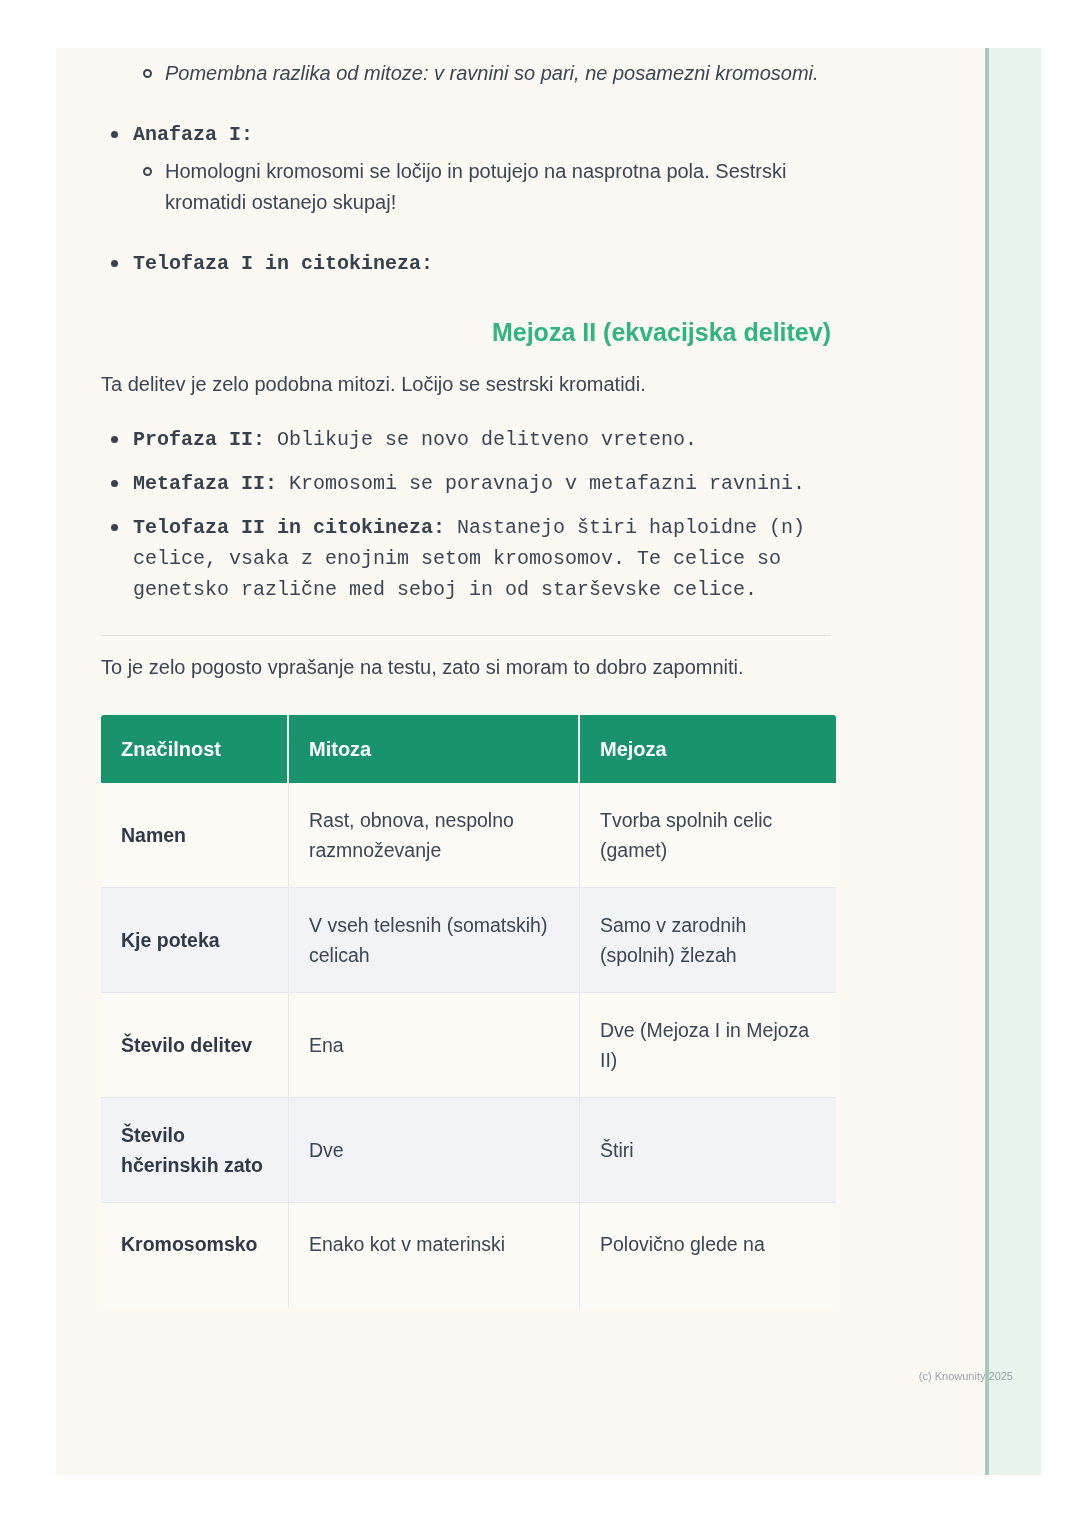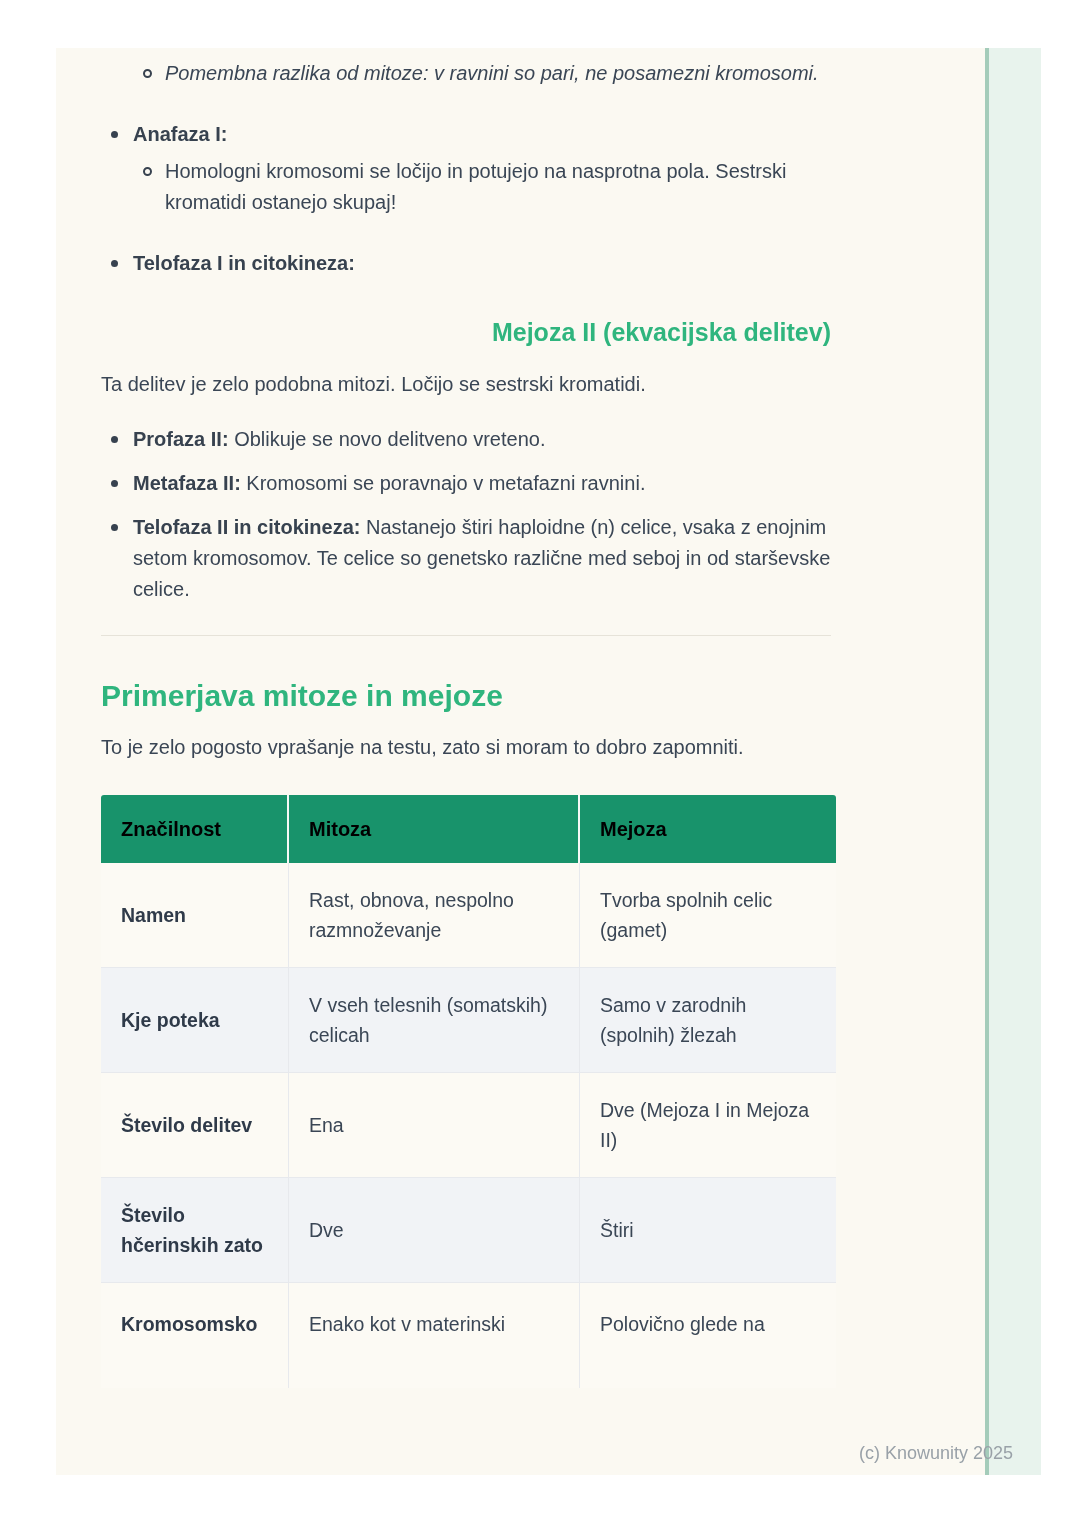--- a/index.html
+++ b/index.html
@@ -17,21 +17,21 @@
     position:absolute;top:0;right:0;width:52px;height:100%;
     background:#e8f3ed;border-left:4px solid #a4ccba;
   }
   .content{
     position:relative;margin-left:45px;padding-top:10px;width:730px;
     font-size:20px;line-height:31px;
   }
   b,.b{font-weight:700;color:#37424f;}
   
   .li{position:relative;}
-  .li-main{padding-left:32px;margin-top:30px;}
+  .li-main{padding-left:32px;margin-top:30px;font-family:Liberation Mono, monospace;}
   .li-main::before{
     content:"";position:absolute;left:10px;top:12px;width:7px;height:7px;
     border-radius:50%;background:#37424f;
   }
   .li-sub{padding-left:64px;margin-top:6px;}
   .li-sub::before{
     content:"";position:absolute;left:42px;top:11px;width:9px;height:9px;
     border-radius:50%;border:2px solid #37424f;background:transparent;box-sizing:border-box;
   }
   .li-sub.first{margin-top:0;}
@@ -51,36 +51,36 @@
   .bullets2 .li-main.first2{margin-top:24px;}
   .divider{
     margin-top:30px;border:none;border-top:1px solid #e6e3d9;width:730px;height:0;
   }
   
   .cmp-table{
     display:grid;grid-template-columns:188px 291px 256px;
     width:735px;margin-top:32px;border-radius:3px 3px 0 0;overflow:hidden;
   }
   .th{
-    background:#18936b;color:#000000;font-weight:700;font-size:20px;
+    background:#18936b;color:#ffffff;font-weight:700;font-size:20px;
     height:68px;display:flex;align-items:center;padding:16px 20px;box-sizing:border-box;
   }
   .th.sep{border-right:2px solid #f6f8f6;}
   .td{
     height:105px;display:flex;align-items:center;padding:0 20px;box-sizing:border-box;
     border-bottom:1px solid #e7e9ed;font-size:19.5px;line-height:30px;
   }
   .td.colsep{border-right:1px solid #e7e9ed;}
   .td.first-col{font-weight:700;color:#2f3a49;}
   .row-even{background:#fcfaf4;}
   .row-odd{background:#f1f3f6;}
   .td.cut{align-items:flex-start;padding-top:26px;border-bottom:none;}
   .watermark{
-    position:absolute;top:1444px;right:67px;
-    font-size:18px;line-height:18px;color:#99a1a8;z-index:5;
+    position:absolute;top:1367px;right:67px;
+    font-size:11px;line-height:18px;color:#99a1a8;z-index:5;
   }
 </style>
 </head>
 <body>
 
 <div class="page-card">
   <div class="accent-strip"></div>
 
   <div class="content">
 
@@ -109,21 +109,20 @@
       <div class="li li-main">
         <b>Metafaza II:</b><span> Kromosomi se poravnajo v metafazni ravnini.</span>
       </div>
       <div class="li li-main">
         <b>Telofaza II in citokineza:</b><span> Nastanejo štiri haploidne (n) celice, vsaka z enojnim setom kromosomov. Te celice so genetsko različne med seboj in od starševske celice.</span>
       </div>
     </div>
 
     <hr class="divider">
 
-    <div class="h2">Primerjava mitoze in mejoze</div>
     <div class="para" style="margin-top:16px;">To je zelo pogosto vprašanje na testu, zato si moram to dobro zapomniti.</div>
 
     <div class="cmp-table">
       <div class="th sep">Značilnost</div>
       <div class="th sep">Mitoza</div>
       <div class="th">Mejoza</div>
 
       <div class="td first-col colsep row-even">Namen</div>
       <div class="td colsep row-even">Rast, obnova, nespolno razmnoževanje</div>
       <div class="td row-even">Tvorba spolnih celic (gamet)</div>

